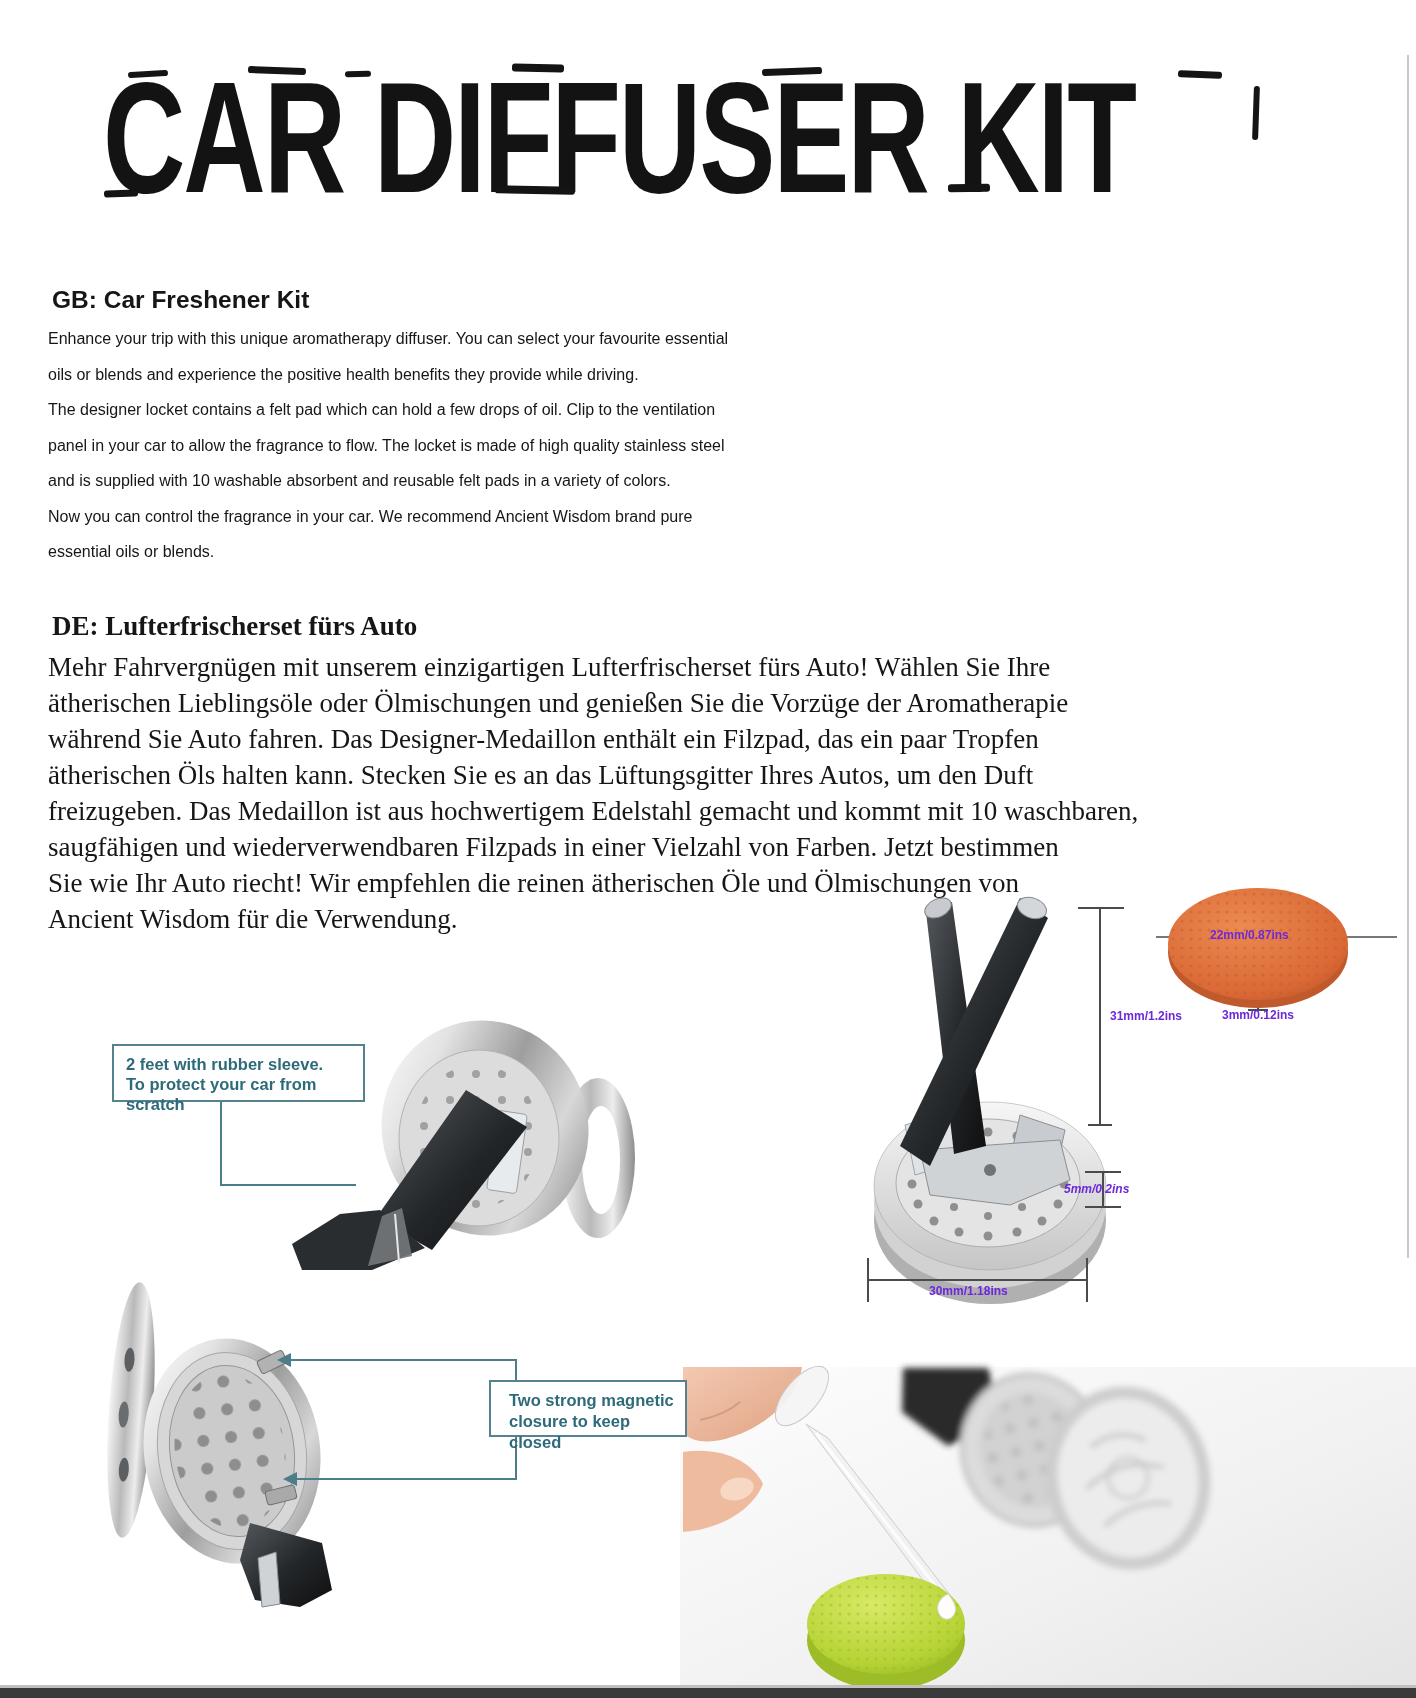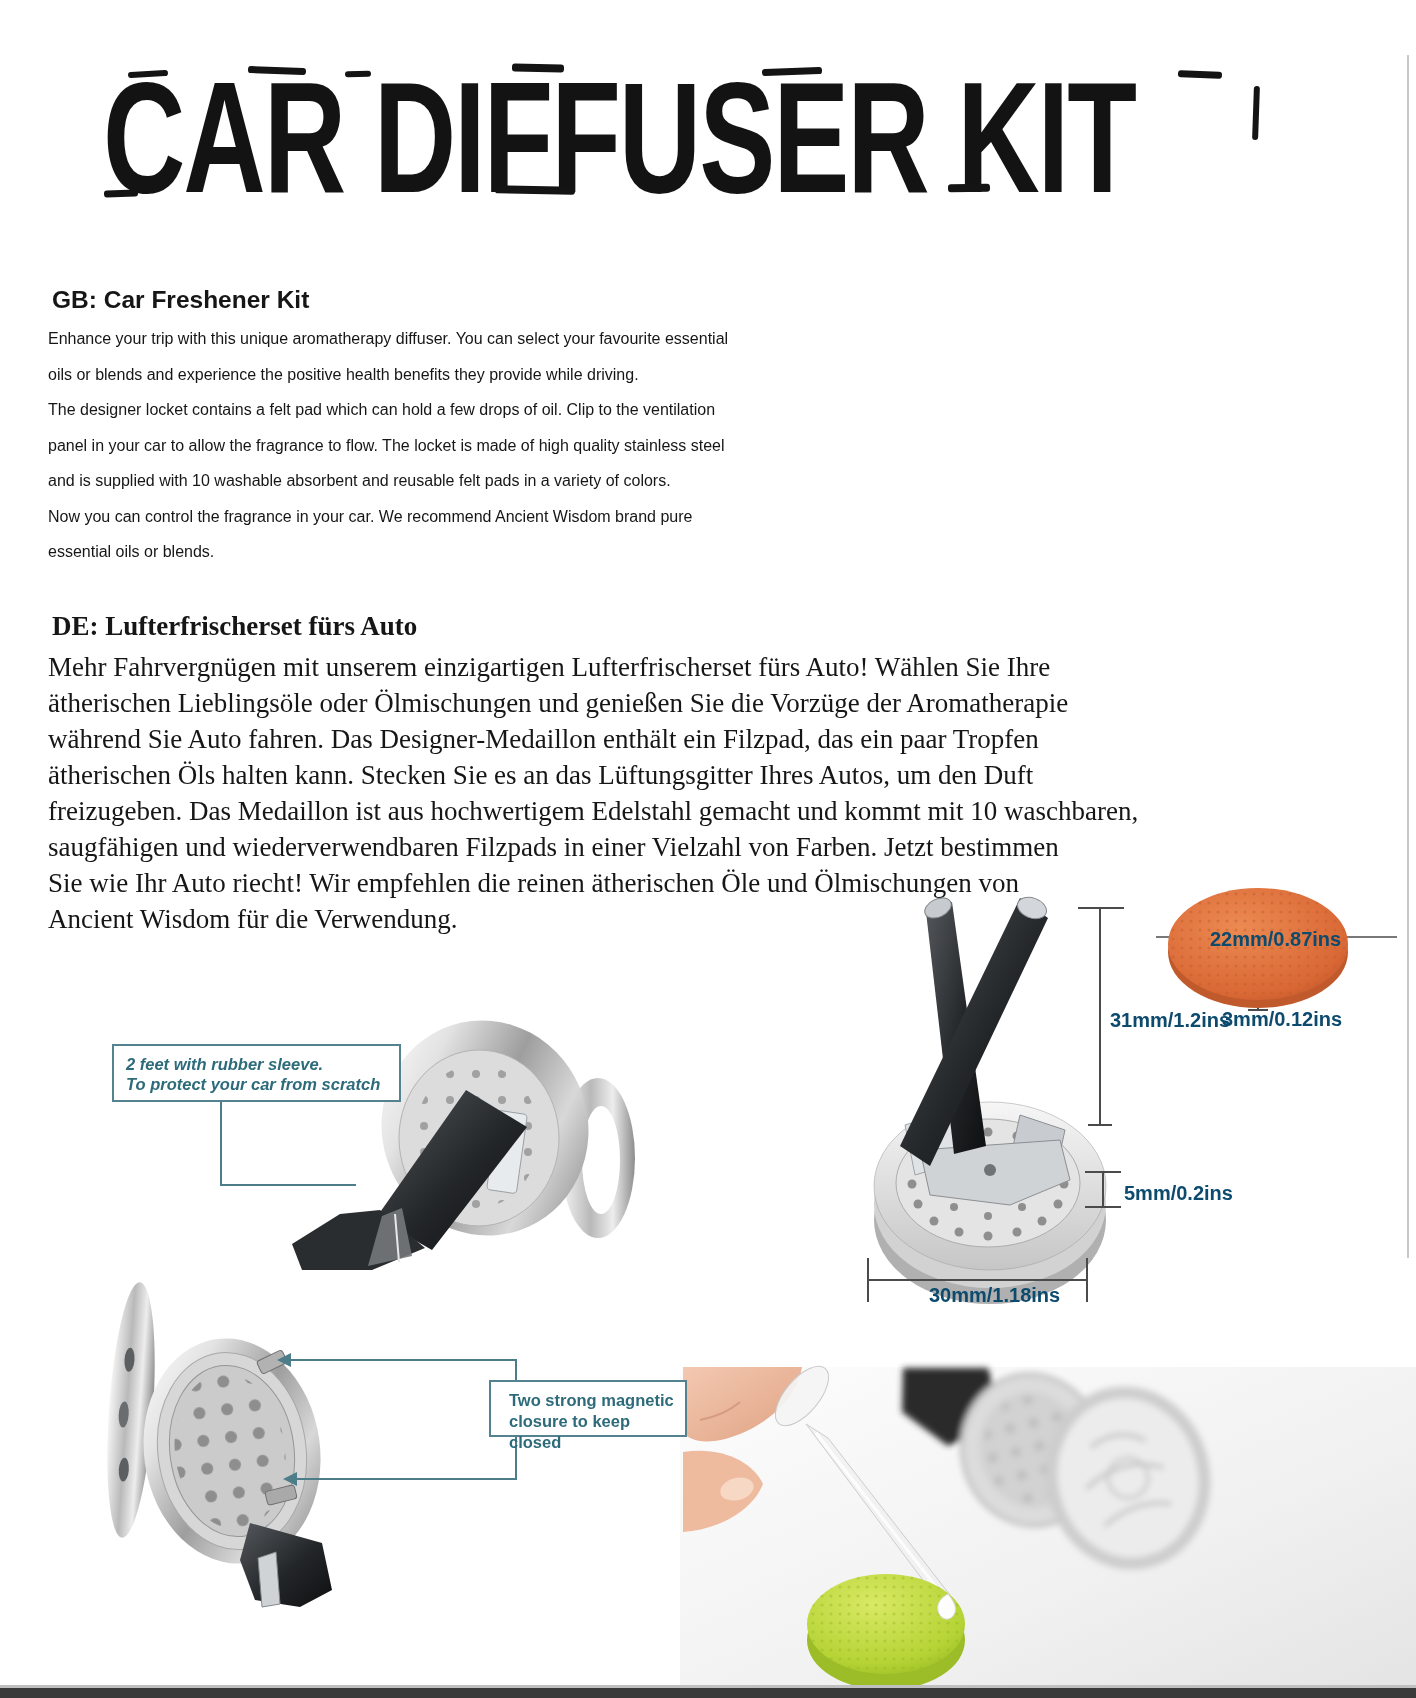--- a/index.html
+++ b/index.html
@@ -16,24 +16,24 @@
   .sec-de{top:604px;font-family:Liberation Serif, serif;}
   .sec-heading{font-weight:bold;margin:4px;}
   .sec-en .sec-heading{font-size:24.5px;line-height:35px;}
   .sec-de .sec-heading{font-size:27px;line-height:37px;}
   .sec-body{white-space:pre-line;margin:0;}
   .sec-en .sec-body{font-size:16px;line-height:35.5px;}
   .sec-de .sec-body{font-size:27px;line-height:36px;}
   
   .callout{border:2px solid #54828e;background:#ffffff;color:#2d6b7a;font-weight:bold;
            font-size:16.5px;line-height:20px;white-space:pre-line;box-sizing:border-box;}
-  .callout-feet{left:112px;top:1044px;width:289px;height:58px;padding:8px 0 0 12px;font-style:italic;}
+  .callout-feet{left:112px;top:1044px;width:253px;height:58px;padding:8px 0 0 12px;}
   .callout-magnet{left:464px;top:1380px;width:198px;height:57px;padding:8px 0 0 18px;line-height:21px;margin-left:25px;}
   
-  .dim{font-size:20px;font-weight:bold;color:#0c4a6e;white-space:nowrap;}
+  .dim{font-size:12px;font-weight:bold;color:#6d28d9;white-space:nowrap;}
   
   .art{left:0;top:0;}
   
   .footer-light{left:0;top:1685px;width:1416px;height:3px;background:#c0c0c0;}
   .footer-dark{left:0;top:1688px;width:1416px;height:10px;background:#3a3a3a;}
 </style>
 </head>
 <body>
 
 <div class="page">
@@ -286,18 +286,18 @@
   </svg>
 
   <div class="abs callout callout-feet">2 feet with rubber sleeve.
 To protect your car from scratch</div>
   <div class="abs callout callout-magnet">Two strong magnetic
 closure to keep closed</div>
 
   <div class="abs dim" style="left:1210px;top:928px;">22mm/0.87ins</div>
   <div class="abs dim" style="left:1110px;top:1009px;">31mm/1.2ins</div>
   <div class="abs dim" style="left:1222px;top:1008px;">3mm/0.12ins</div>
-  <div class="abs dim" style="left:1124px;top:1182px;">5mm/0.2ins</div>
+  <div class="abs dim" style="left:1064px;top:1182px;font-style:italic;">5mm/0.2ins</div>
   <div class="abs dim" style="left:929px;top:1284px;">30mm/1.18ins</div>
 
   <div class="abs footer-light"></div>
   <div class="abs footer-dark"></div>
 </div>
 
 </body></html>

